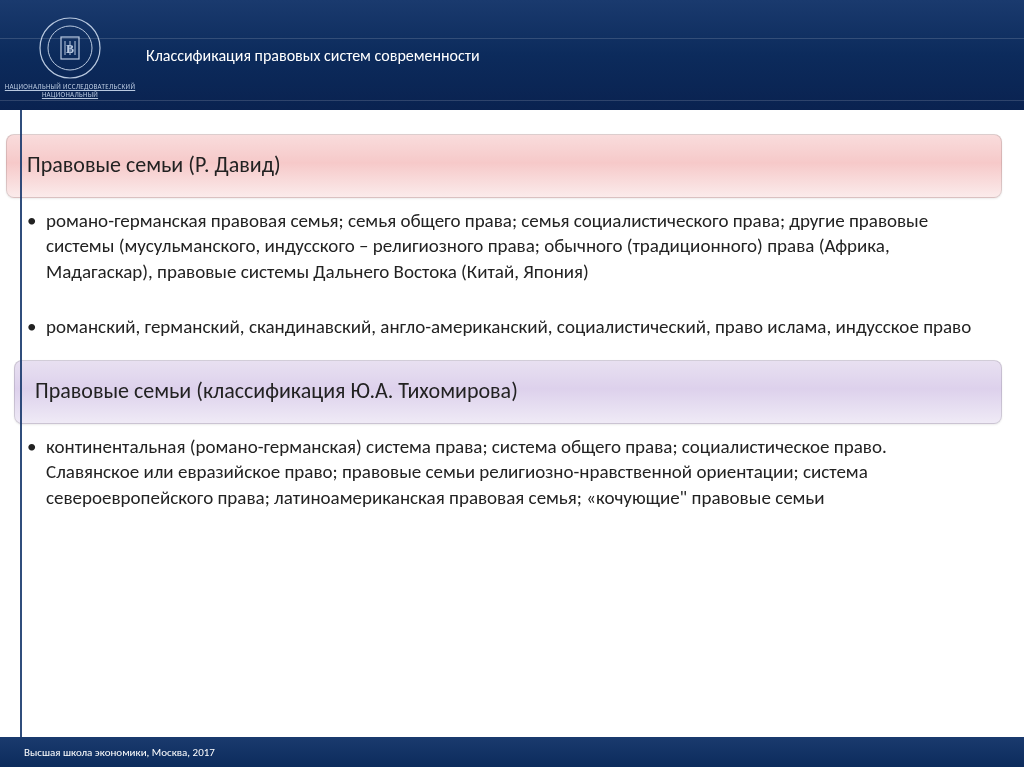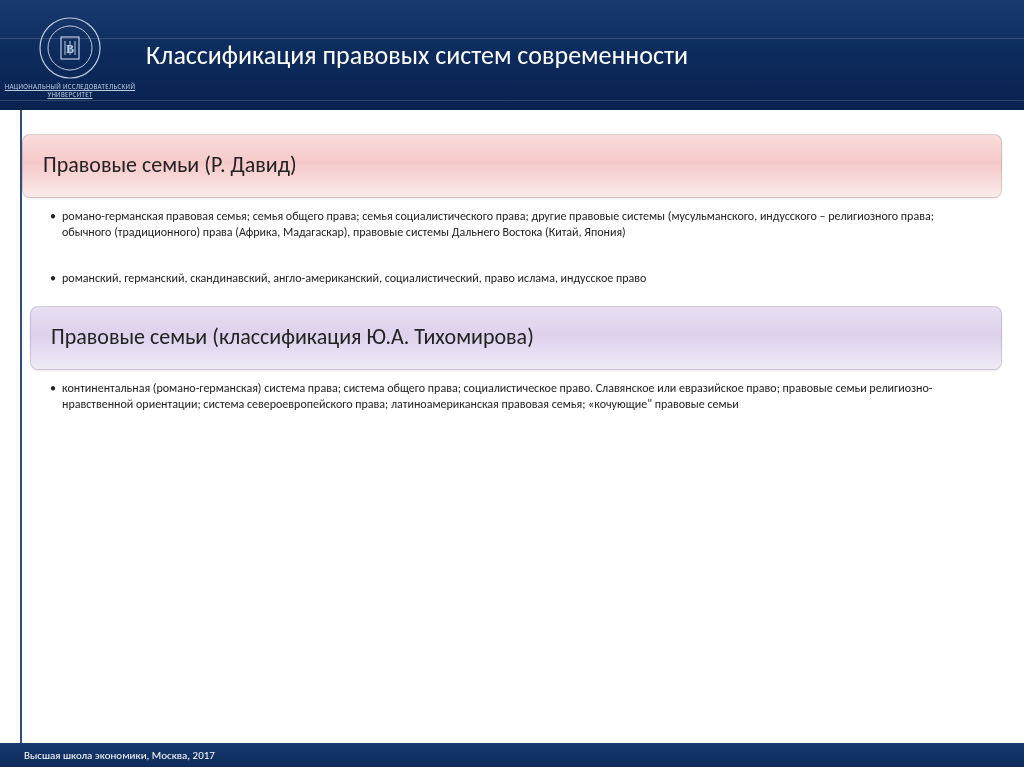--- a/index.html
+++ b/index.html
@@ -40,27 +40,27 @@
     color: #b9c9e0;
     font-size: 7px;
     text-align: center;
     padding-top: 6px;
   }
   .logo svg { display: block; margin-bottom: 4px; }
   .logo-text { line-height: 1.2; letter-spacing: 0.3px; text-decoration: underline; }
 
   .title {
     color: #ffffff;
-    font-size: 26px;
+    font-size: 16px;
     font-weight: 400;
     padding-left: 6px;
   }
 
   .content {
-    padding: 24px 22px 0 22px;
+    padding: 24px 22px 0 6px;
   }
 
   .block { margin-bottom: 6px; }
   .block-header {
     border: 1px solid rgba(0,0,0,0.12);
     border-radius: 8px;
     padding: 16px 20px 18px 20px;
     font-size: 22px;
     color: #222;
     box-shadow: 0 1px 2px rgba(0,0,0,0.08);
@@ -71,37 +71,37 @@
   }
   .green {
     background: linear-gradient(to bottom, #e6f2d2 0%, #d7ebb9 45%, #eef7e0 100%);
   }
   .purple {
     background: linear-gradient(to bottom, #e8e0f1 0%, #ddd1ec 45%, #efeaf6 100%);
     margin-left: 8px;
   }
   .block-body {
     padding: 10px 22px 14px 40px;
-    font-size: 12px;
+    font-size: 19px;
     color: #222;
     line-height: 1.35;
   }
   .block-body ul { list-style: none; }
   .block-body li::before {
     content: "•";
     color: #222;
     display: inline-block;
     width: 1em;
     margin-left: -1em;
   }
 
   .footer {
     position: absolute;
     left: 0; right: 0; bottom: 0;
-    height: 24px;
+    height: 30px;
     background: linear-gradient(to bottom, #1a3a6e, #0c2b5c);
     color: #ffffff;
     font-size: 11px;
     display: flex;
     align-items: center;
     padding-left: 24px;
   }
   .vline {
     position: absolute;
     left: 20px;
@@ -119,21 +119,21 @@
   <div class="header-lines"></div>
   <div class="logo">
     <svg width="62" height="62" viewBox="0 0 62 62">
       <circle cx="31" cy="31" r="30" fill="none" stroke="#b9c9e0" stroke-width="1.2"></circle>
       <circle cx="31" cy="31" r="22" fill="none" stroke="#b9c9e0" stroke-width="1"></circle>
       <rect x="22" y="20" width="18" height="22" fill="none" stroke="#b9c9e0" stroke-width="1.2"></rect>
       <path d="M26 24 L26 38 M31 24 L31 38 M36 24 L36 38" stroke="#b9c9e0" stroke-width="1"></path>
       <text x="31" y="36" text-anchor="middle" font-size="12" fill="#b9c9e0" font-weight="bold" font-family="serif">В</text>
     </svg>
     <div class="logo-text">НАЦИОНАЛЬНЫЙ ИССЛЕДОВАТЕЛЬСКИЙ</div>
-    <div class="logo-text">УНИВЕРСИТЕТ</div>
+    <div class="logo-text">НАЦИОНАЛЬНЫЙ</div>
   </div>
   <div class="title">Классификация правовых систем современности</div>
 </div>
 
 <div class="vline"></div>
 
 <div class="content">
 
   <div class="block">
     <div class="block-header pink">Правовые семьи (Р. Давид)</div>

